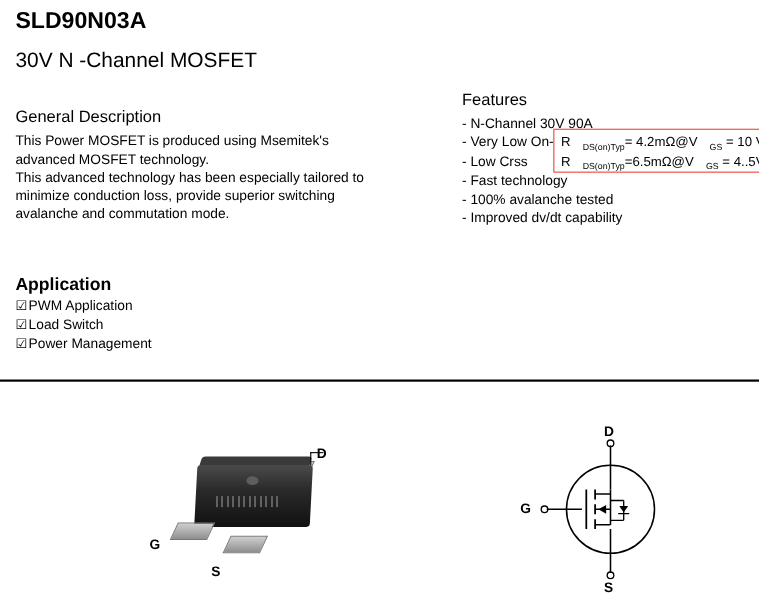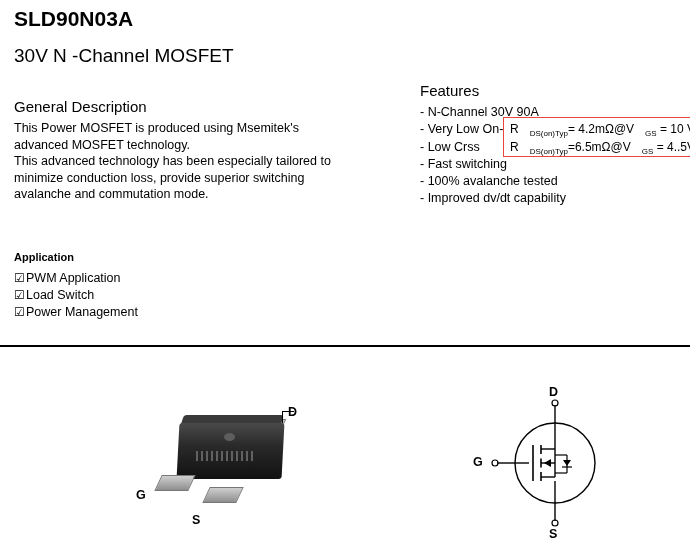--- a/index.html
+++ b/index.html
@@ -60,21 +60,21 @@
   }
   .desc p {
     margin: 0;
     font-size: 12.5px;
     line-height: 16.5px;
   }
   .app-head {
     position: absolute;
     left: 14px;
     top: 251px;
-    font-size: 11px;
+    font-size: 16px;
     font-weight: bold;
   }
   .app-list {
     position: absolute;
     left: 14px;
     top: 270px;
     font-size: 12.5px;
     line-height: 17px;
   }
   .app-item {
@@ -240,21 +240,21 @@
   </div>
 
   <div class="col-right">
     <div class="section-head">Features</div>
     <div class="feat-list">
       <div class="feat-item">- N-Channel 30V 90A</div>
       <div class="feat-item">
         <span>- Very Low On-resistance R</span><sub>DS(ON)</sub>
       </div>
       <div class="feat-item">- Low Crss</div>
-      <div class="feat-item">- Fast switching</div>
+      <div class="feat-item">- Fast technology</div>
       <div class="feat-item">- 100% avalanche tested</div>
       <div class="feat-item">- Improved dv/dt capability</div>
     </div>
 
     <div class="rds-box">
       <div class="rds-line">
         <span>R</span><sub>DS(on)Typ</sub><span>= 4.2mΩ@V</span><sub>GS</sub><span> = 10 V</span>
       </div>
       <div class="rds-line">
         <span>R</span><sub>DS(on)Typ</sub><span>=6.5mΩ@V</span><sub>GS</sub><span> = 4..5V</span>

